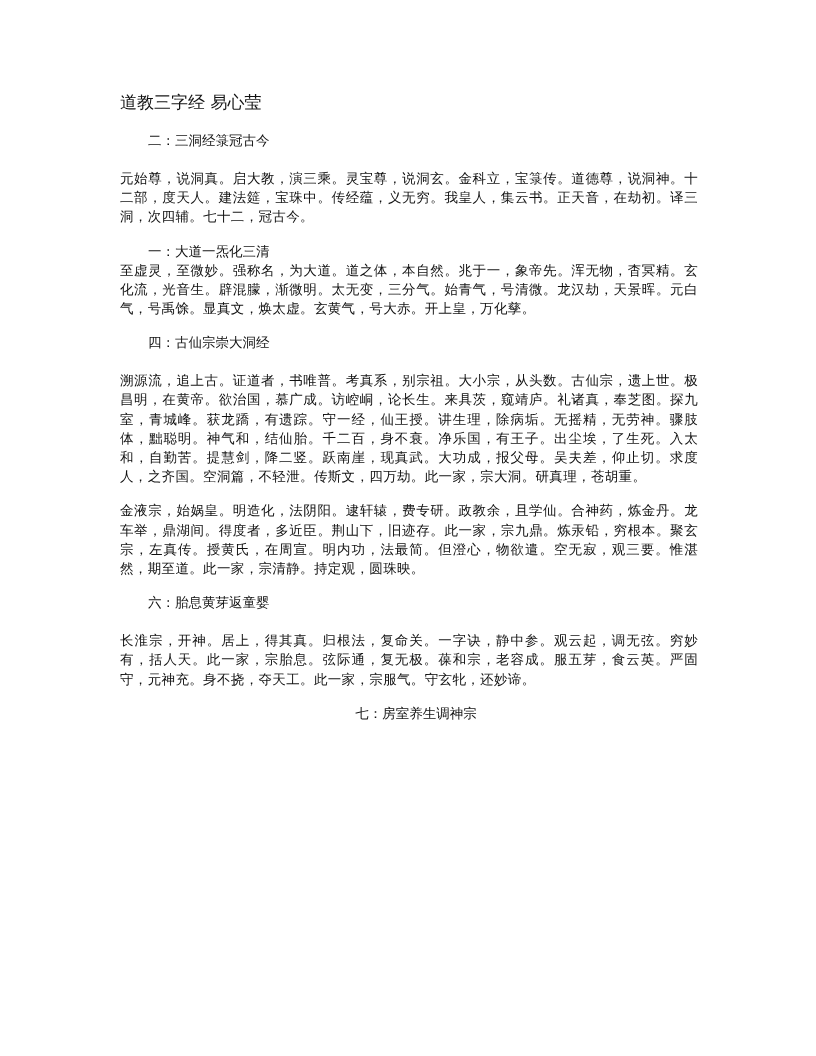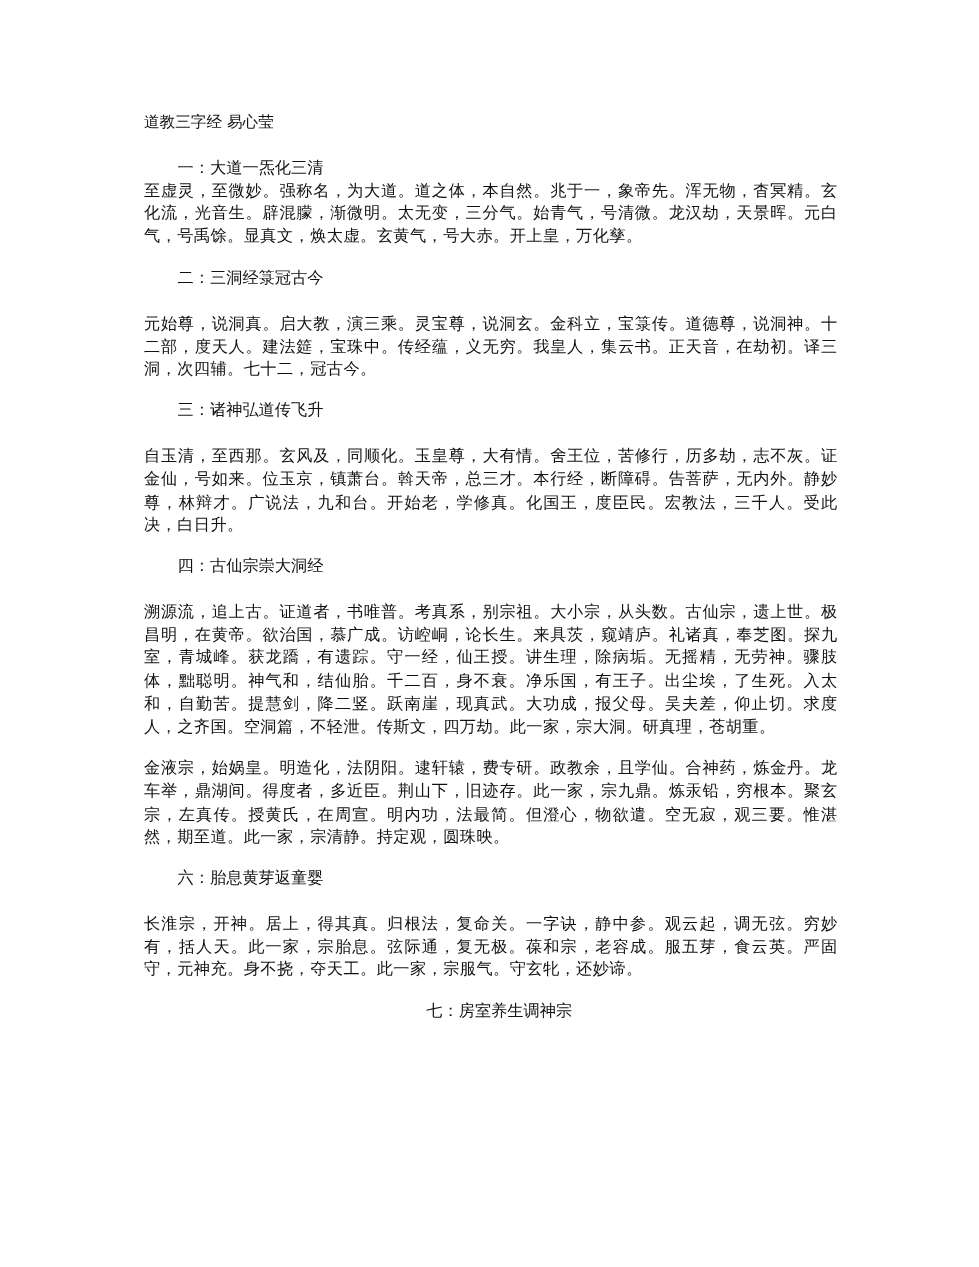--- a/index.html
+++ b/index.html
@@ -1,46 +1,42 @@
 <!DOCTYPE html>
 <html><head>
 <meta charset="utf-8">
 <style>
   html, body { margin: 0; padding: 0; background: #ffffff; }
   body { width: 816px; height: 1056px; position: relative; overflow: hidden;
          font-family: "DejaVu Serif", "Liberation Serif", serif; color: #111111; }
   .page { position: absolute; left: 120px; top: 93px; width: 578px; }
-  .doc-title { font-size: 13px; line-height: 19px; margin: 0 0 19px 0; white-space: nowrap; }
+  .doc-title { font-size: 17px; line-height: 19px; margin: 0 0 19px 0; white-space: nowrap; }
   .section-heading { font-size: 13.5px; line-height: 19px; margin: 0; padding-left: 28px; white-space: nowrap; }
   .section-heading.tight { margin-bottom: 0; }
   .section-heading.gap { margin-bottom: 19px; }
   .section-heading.h7 { padding-left: 14px; text-align: center; }
   .section-body { font-size: 13.5px; line-height: 19.2px; margin: 0 0 15px 0; text-align: justify;
                   letter-spacing: 0.35px; word-break: break-all; }
 </style>
 </head>
 <body>
 
 <div class="page">
   <div class="doc-title">道教三字经  易心莹</div>
 
   <div>
-    <p class="section-heading tight">一：大道一炁化三清</p>
-    <p class="section-body">至虚灵，至微妙。强称名，为大道。道之体，本自然。兆于一，象帝先。浑无物，杳冥精。玄化流，光音生。辟混朦，渐微明。太无变，三分气。始青气，号清微。龙汉劫，天景晖。元白气，号禹馀。显真文，焕太虚。玄黄气，号大赤。开上皇，万化孳。</p>
-  </div>
-
-  <div>
     <p class="section-heading gap">二：三洞经箓冠古今</p>
     <p class="section-body">元始尊，说洞真。启大教，演三乘。灵宝尊，说洞玄。金科立，宝箓传。道德尊，说洞神。十二部，度天人。建法筵，宝珠中。传经蕴，义无穷。我皇人，集云书。正天音，在劫初。译三洞，次四辅。七十二，冠古今。</p>
   </div>
 
   <div>
-    <p class="section-heading gap">三：诸神弘道传飞升</p>
-    <p class="section-body">自玉清，至西那。玄风及，同顺化。玉皇尊，大有情。舍王位，苦修行，历多劫，志不灰。证金仙，号如来。位玉京，镇萧台。斡天帝，总三才。本行经，断障碍。告菩萨，无内外。静妙尊，林辩才。广说法，九和台。开始老，学修真。化国王，度臣民。宏教法，三千人。受此决，白日升。</p>
+    <p class="section-heading tight">一：大道一炁化三清</p>
+    <p class="section-body">至虚灵，至微妙。强称名，为大道。道之体，本自然。兆于一，象帝先。浑无物，杳冥精。玄化流，光音生。辟混朦，渐微明。太无变，三分气。始青气，号清微。龙汉劫，天景晖。元白气，号禹馀。显真文，焕太虚。玄黄气，号大赤。开上皇，万化孳。</p>
   </div>
+
 
   <div>
     <p class="section-heading gap">四：古仙宗崇大洞经</p>
     <p class="section-body">溯源流，追上古。证道者，书唯普。考真系，别宗祖。大小宗，从头数。古仙宗，遗上世。极昌明，在黄帝。欲治国，慕广成。访崆峒，论长生。来具茨，窥靖庐。礼诸真，奉芝图。探九室，青城峰。获龙蹻，有遗踪。守一经，仙王授。讲生理，除病垢。无摇精，无劳神。骤肢体，黜聪明。神气和，结仙胎。千二百，身不衰。净乐国，有王子。出尘埃，了生死。入太和，自勤苦。提慧剑，降二竖。跃南崖，现真武。大功成，报父母。吴夫差，仰止切。求度人，之齐国。空洞篇，不轻泄。传斯文，四万劫。此一家，宗大洞。研真理，苍胡重。</p>
   </div>
 
   <div>
     <p class="section-body">金液宗，始娲皇。明造化，法阴阳。逮轩辕，费专研。政教余，且学仙。合神药，炼金丹。龙车举，鼎湖间。得度者，多近臣。荆山下，旧迹存。此一家，宗九鼎。炼汞铅，穷根本。聚玄宗，左真传。授黄氏，在周宣。明内功，法最简。但澄心，物欲遣。空无寂，观三要。惟湛然，期至道。此一家，宗清静。持定观，圆珠映。</p>
   </div>
 

